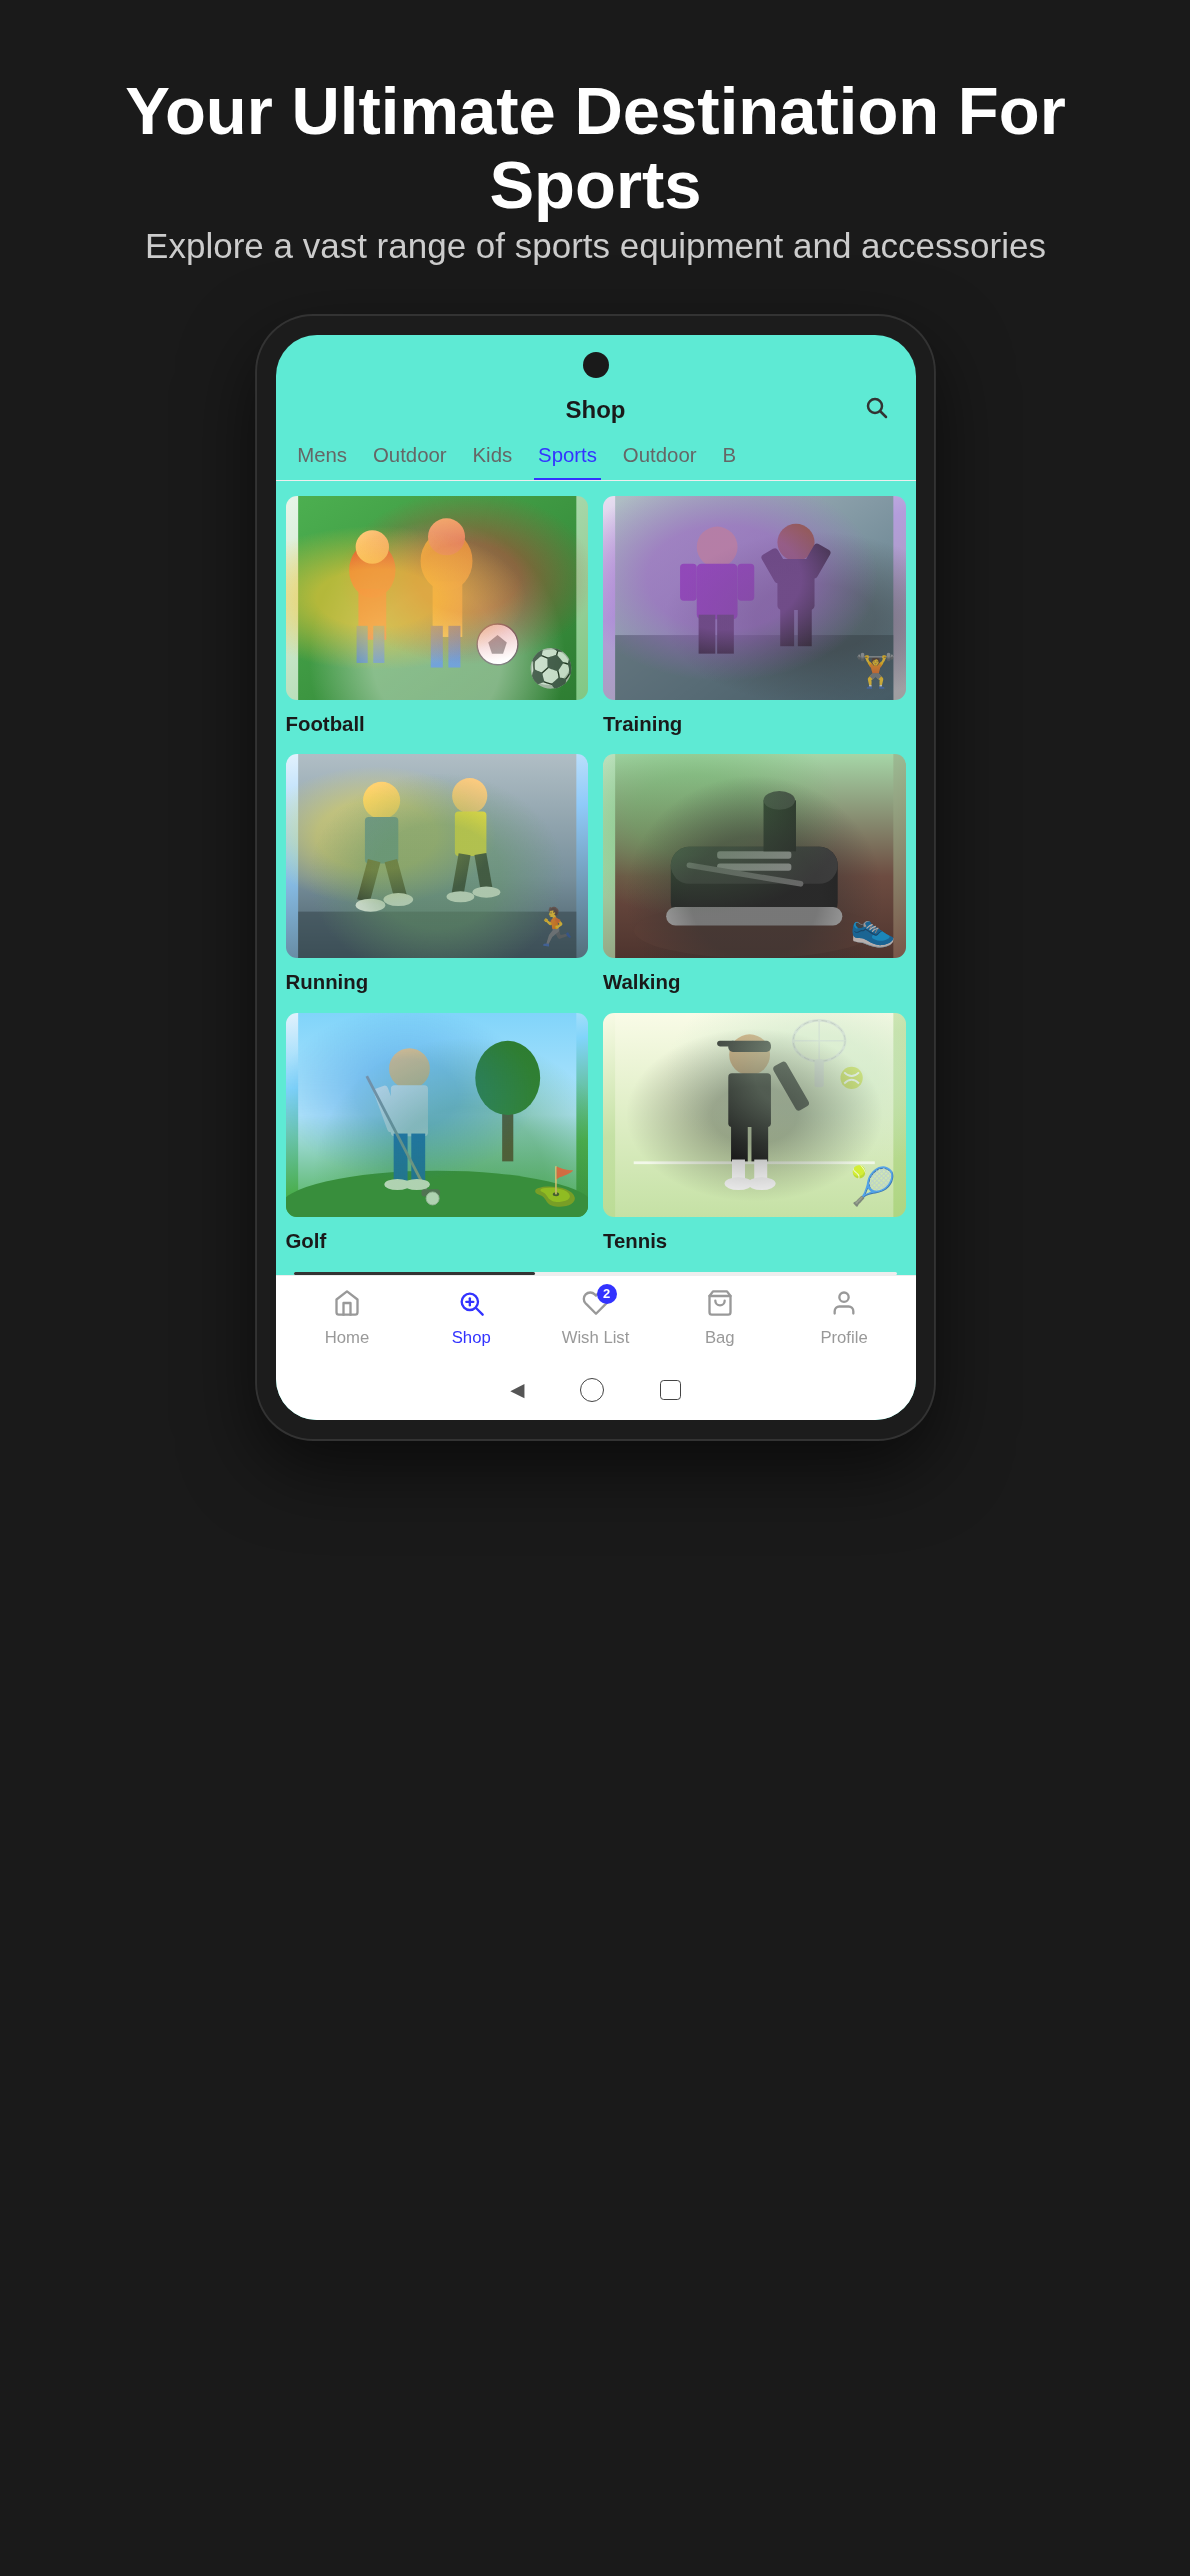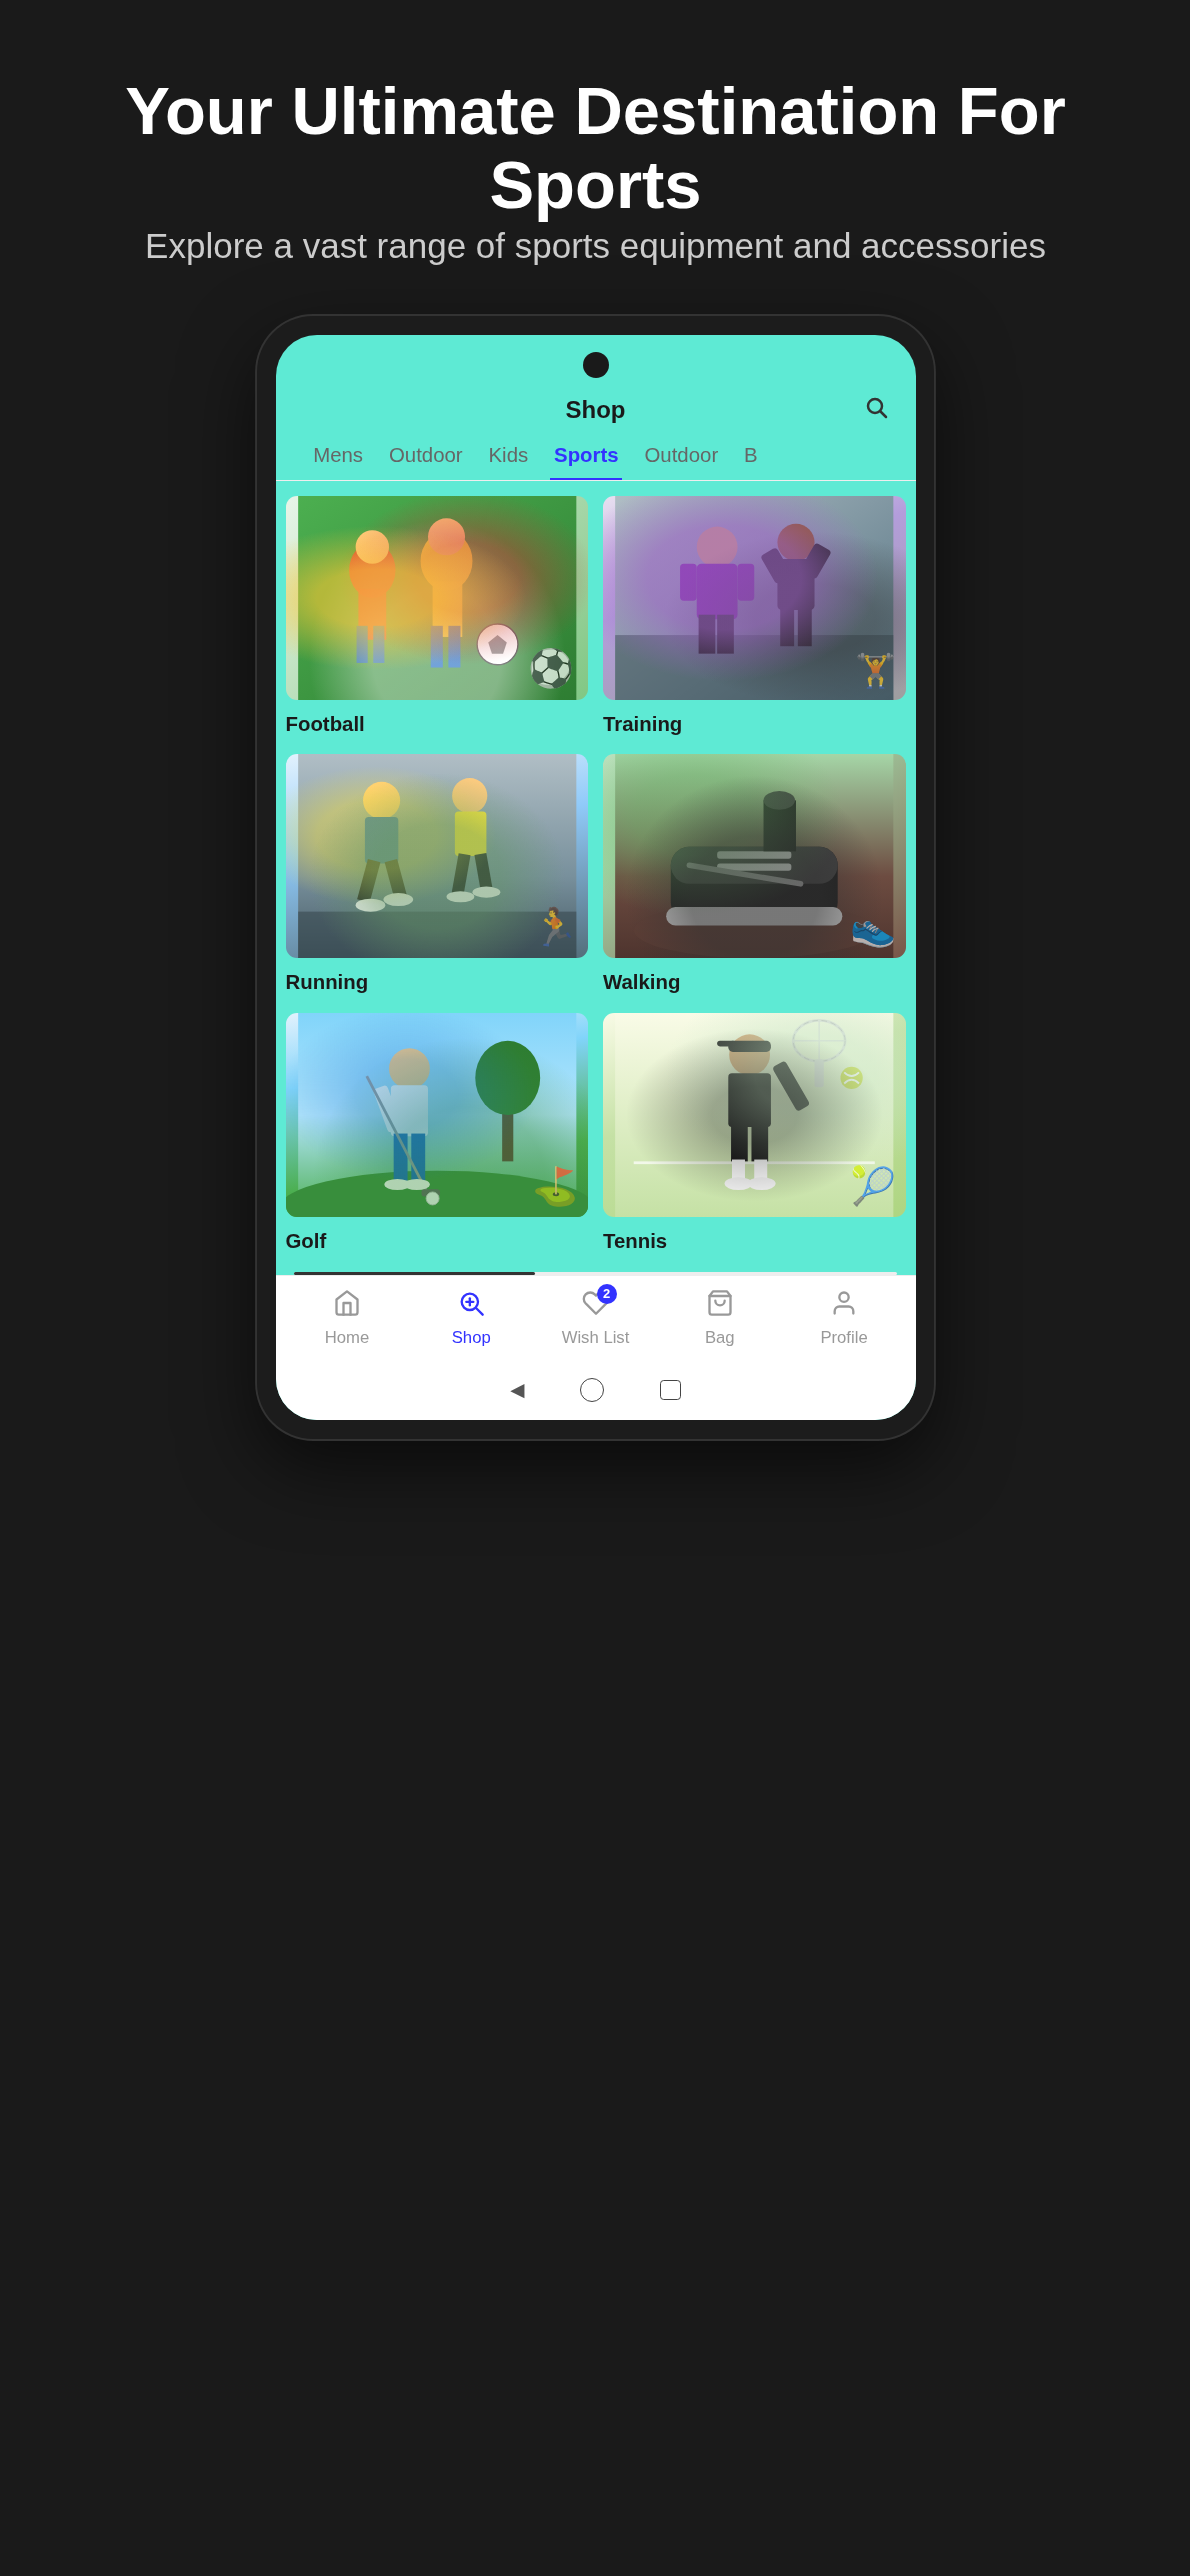--- a/index.html
+++ b/index.html
@@ -80,21 +80,21 @@
       transform: translateY(-50%);
       background: none;
       border: none;
       cursor: pointer;
       font-size: 22px;
       color: #333;
     }
 
     .category-tabs {
       display: flex;
-      padding: 0 34px;
+      padding: 0 18px;
       border-bottom: 0.9px solid #eee;
       overflow-x: auto;
       scrollbar-width: none;
       gap: 18.5px;
     }
 
     .category-tabs::-webkit-scrollbar { display: none; }
 
     .tab-item {
       padding: 11px 3.7px;
@@ -102,21 +102,21 @@
       color: #666;
       white-space: nowrap;
       cursor: pointer;
       border-bottom: 2.8px solid transparent;
       margin-bottom: -0.9px;
     }
 
     .tab-item.active {
       color: #3333ff;
       border-bottom: 2.8px solid #3333ff;
-      font-weight: 700;
+      font-weight: 400;
     }
 
     .products-grid {
       display: grid;
       grid-template-columns: 1fr 1fr;
       gap: 0;
       padding: 15px 10px;
       gap: 15px;
     }
 

